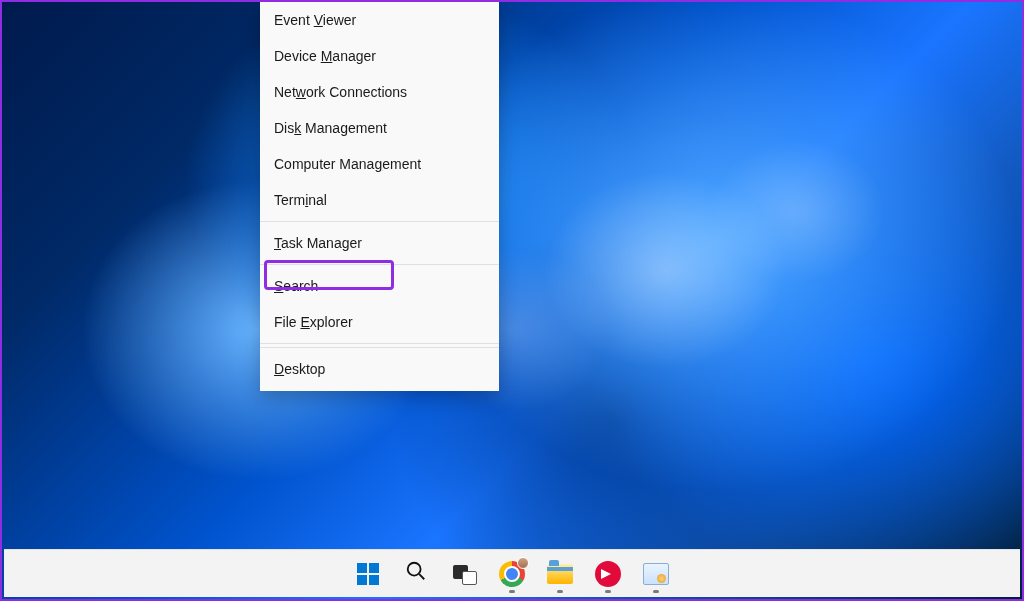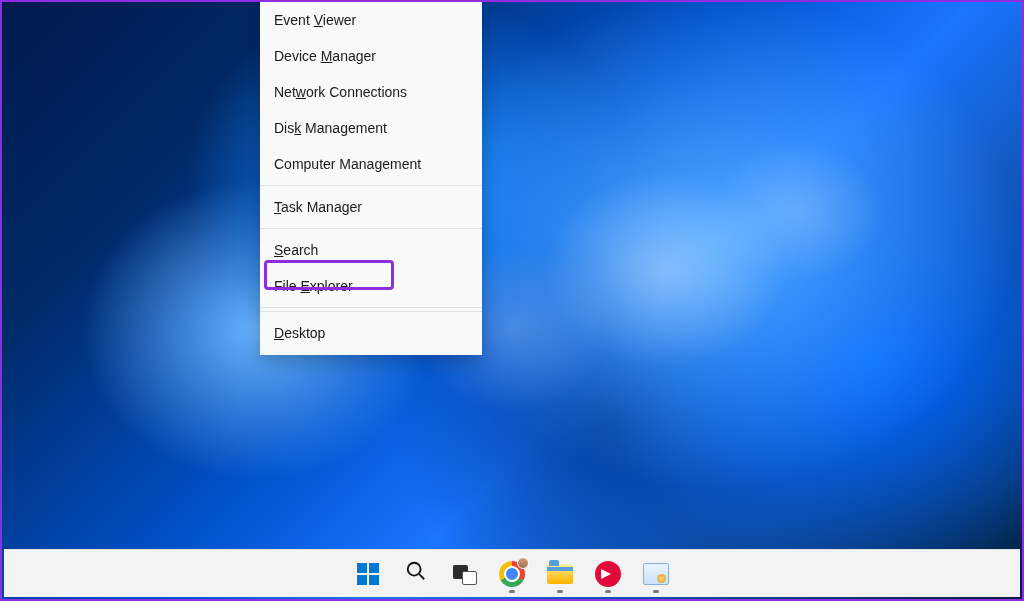--- a/index.html
+++ b/index.html
@@ -119,21 +119,21 @@
       background: radial-gradient(#ffd27a,#e59a1c);
     }
     .indicator {
       position: absolute; bottom: 1px; left: 50%; transform: translateX(-50%);
       width: 6px; height: 3px; background: #7a7a7a; border-radius: 2px;
     }
     .context-menu {
       position: absolute;
       left: 258px;
       top: 0;
-      width: 222px;
+      width: 239px;
       background: #f9f9f9;
       font-size: 14px;
       color: #1a1a1a;
       box-shadow: 0 6px 18px rgba(0,0,0,0.25);
       padding-bottom: 4px;
     }
     .menu-item {
       height: 36px;
       display: flex;
       align-items: center;
@@ -172,20 +172,23 @@
       <span class="label">Device <u>M</u>anager</span>
     </div>
     <div class="menu-item">
       <span class="label">Net<u>w</u>ork Connections</span>
     </div>
     <div class="menu-item">
       <span class="label">Dis<u>k</u> Management</span>
     </div>
     <div class="menu-item">
       <span class="label">Computer Mana<u>g</u>ement</span>
+    </div>
+    <div class="menu-item">
+      <span class="label">Term<u>i</u>nal</span>
     </div>
     <div class="menu-sep"></div>
     <div class="menu-item">
       <span class="label"><u>T</u>ask Manager</span>
     </div>
     <div class="menu-sep"></div>
     <div class="menu-item">
       <span class="label"><u>S</u>earch</span>
     </div>
     <div class="menu-item">

